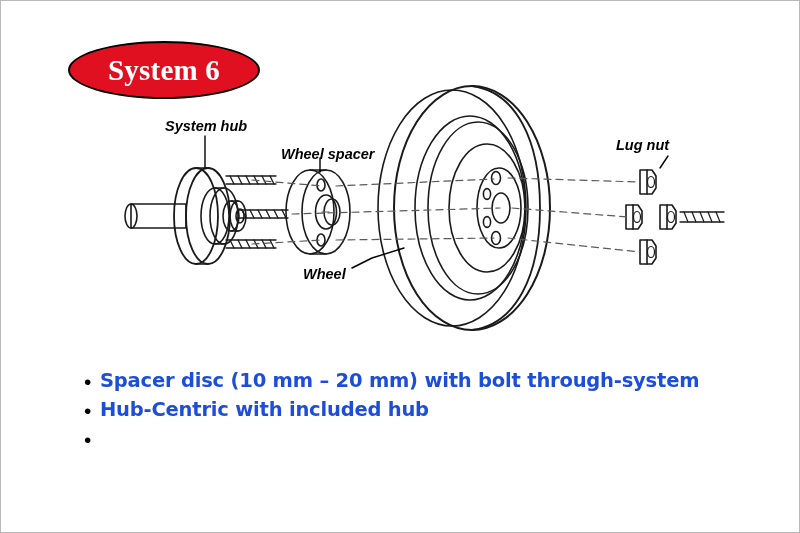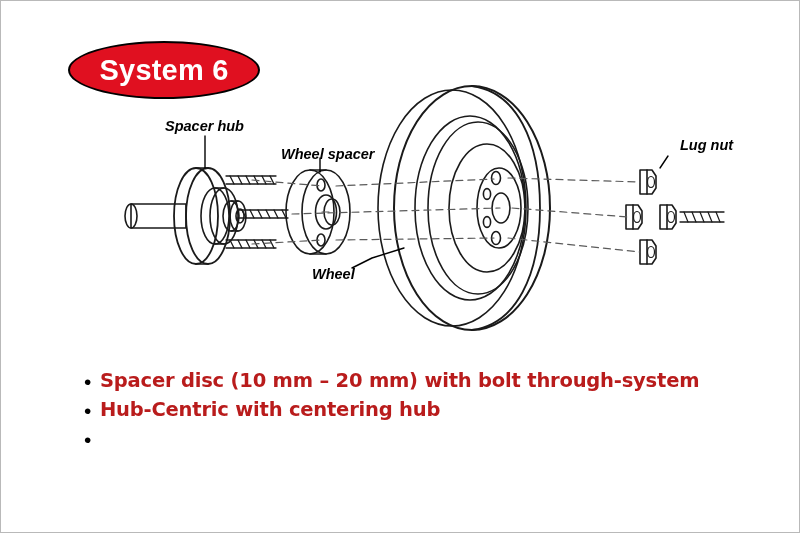--- a/index.html
+++ b/index.html
@@ -46,21 +46,21 @@
     position: absolute;
     left: 0; top: 0;
     width: 192px; height: 58px;
     display: flex;
     align-items: center;
     justify-content: center;
     color: #ffffff;
     font-size: 29px;
     font-weight: bold;
     letter-spacing: 0.2px;
-    font-family: Liberation Sans, sans-serif;
+    font-family: Liberation Serif, serif;
   }
 
   
   #diagram {
     position: absolute;
     left: 0; top: 0;
     width: 800px;
     height: 360px;
   }
   #diagram svg { display: block; }
@@ -70,22 +70,22 @@
     position: absolute;
     font-style: italic;
     font-weight: bold;
     font-size: 14.5px;
     color: #000000;
     white-space: nowrap;
     font-family: "Liberation Sans", sans-serif;
   }
   #lbl-wheel-hub   { left: 165px; top: 118px; }
   #lbl-wheel-spacer{ left: 281px; top: 146px; }
-  #lbl-lug-nut     { left: 680px; top: 137px; }
-  #lbl-wheel       { left: 312px; top: 266px; text-align: right; }
+  #lbl-lug-nut     { left: 616px; top: 137px; }
+  #lbl-wheel       { left: 303px; top: 266px; text-align: right; }
 
   
   #bullets {
     position: absolute;
     left: 84px;
     top: 368px;
     width: 700px;
   }
   #bullets .row {
     display: flex;
@@ -98,21 +98,21 @@
     font-size: 21px;
     line-height: 28px;
     color: #000000;
     text-align: left;
   }
   #bullets .text {
     font-family: "DejaVu Sans", sans-serif;
     font-weight: bold;
     font-size: 19.5px;
     line-height: 26px;
-    color: #b91c1c;
+    color: #1d4ed8;
     letter-spacing: -0.2px;
   }
   #bullets .text .cont {
     display: block;
     padding-left: 14px;
   }
 </style>
 </head>
 <body>
 
@@ -237,39 +237,39 @@
 
         <g stroke="#000000" stroke-width="1.4">
           <path d="M 205 136 L 205 168"></path>
           <path d="M 320 158 L 320 172"></path>
           <path d="M 668 156 L 660 168"></path>
           <path d="M 352 268 L 372 258 L 404 248"></path>
         </g>
       </g>
     </svg>
 
-    <div class="callout" id="lbl-wheel-hub">Spacer hub</div>
+    <div class="callout" id="lbl-wheel-hub">System hub</div>
     <div class="callout" id="lbl-wheel-spacer">Wheel spacer</div>
     <div class="callout" id="lbl-lug-nut">Lug nut</div>
     <div class="callout" id="lbl-wheel">Wheel</div>
   </div>
 
   <div id="bullets">
 
     <div class="row">
       <div class="dot">•</div>
       <div class="text">
         <span>Spacer disc (10 mm – 20 mm) with bolt through-system</span>
       </div>
     </div>
 
     <div class="row">
       <div class="dot">•</div>
       <div class="text">
-        <span>Hub-Centric with centering hub</span>
+        <span>Hub-Centric with included hub</span>
       </div>
     </div>
 
     <div class="row">
       <div class="dot">•</div>
       <div class="text">
       </div>
     </div>
 
   </div>

